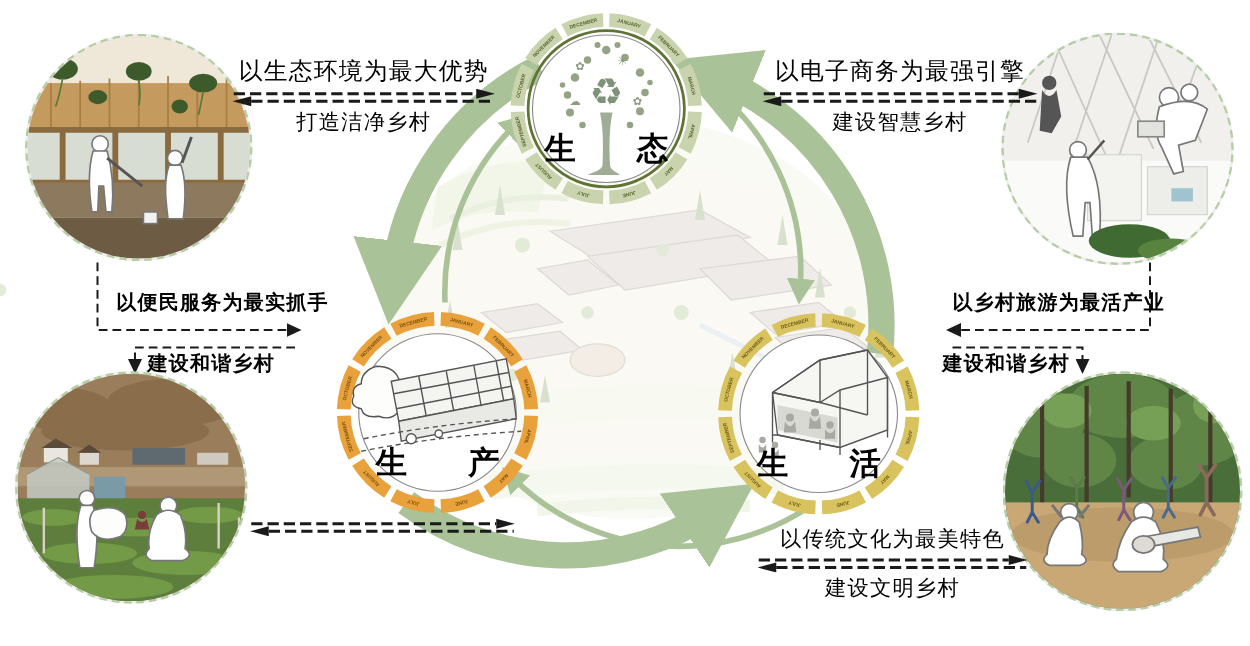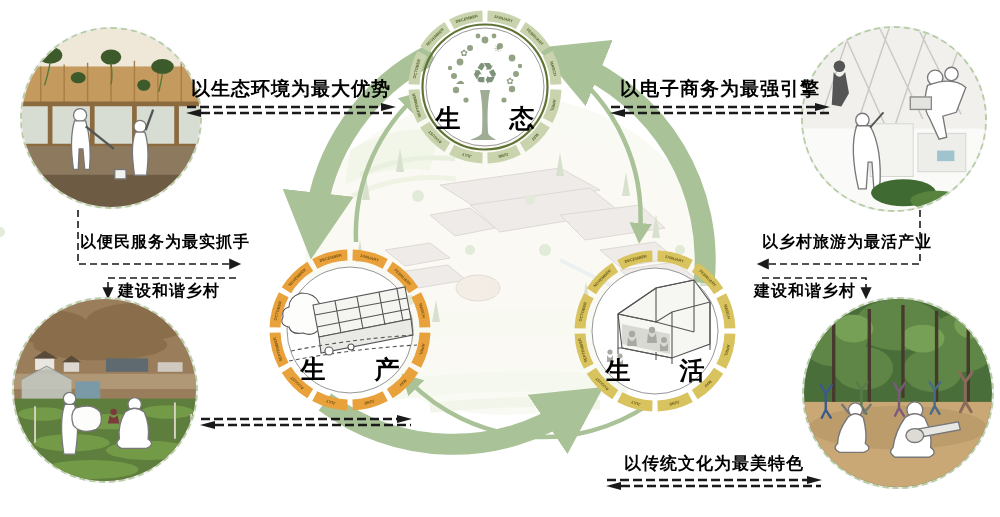--- a/index.html
+++ b/index.html
@@ -12,21 +12,21 @@
   #node-production{left:255px;top:235px;}
   #node-life{left:560px;top:236px;}
   .photo{position:absolute;border-radius:50%;overflow:hidden;z-index:2;
          border:2px dashed #b7cda5;background:#eee;}
   #photo-tl{left:20px;top:27px;width:178px;height:178px;}
   #photo-tr{left:801px;top:26px;width:182px;height:182px;}
   #photo-bl{left:12px;top:297px;width:182px;height:182px;}
   #photo-br{left:802px;top:297px;width:188px;height:188px;}
   .photo svg{width:100%;height:100%;display:block;}
   .callout{position:absolute;z-index:3;text-align:center;color:#000;}
-  .c-line{font-weight:700;letter-spacing:1px;white-space:nowrap;display:block;margin-top:32px;}
+  .c-line{font-weight:400;letter-spacing:1px;white-space:nowrap;display:block;}
   .sz19{font-size:19px;} .sz17{font-size:17px;} .sz16{font-size:16px;}
   .dbl-arrow{display:block;margin:1px auto;}
   .abs-line{position:absolute;z-index:3;font-weight:800;letter-spacing:1px;white-space:nowrap;}
   .zh{font-weight:700;}
 </style>
 </head>
 <body>
 
 <svg class="layer z0" viewBox="0 0 1000 517">
   <g opacity="0.33">
@@ -426,35 +426,37 @@
 <div class="callout" id="co-tl" style="left:178px;top:44px;width:226px;">
   <span class="c-line sz19">以生态环境为最大优势</span>
   <svg class="dbl-arrow" width="212" height="14">
     <g stroke="#1a1a1a" stroke-width="2.4" stroke-dasharray="9 4">
       <line x1="2" y1="4" x2="196" y2="4"></line>
         <line x1="16" y1="10" x2="210" y2="10"></line>
     </g>
     <polygon points="196,0 211,4 196,8" fill="#1a1a1a"></polygon>
       <polygon points="16,6 1,10 16,14" fill="#1a1a1a"></polygon>
   </svg>
+  <span class="c-line sz17">打造洁净乡村</span>
 </div>
 
 <div class="callout" id="co-tr" style="left:600px;top:44px;width:240px;">
   <span class="c-line sz19">以电子商务为最强引擎</span>
   <svg class="dbl-arrow" width="222" height="14">
     <g stroke="#1a1a1a" stroke-width="2.4" stroke-dasharray="9 4">
       <line x1="2" y1="4" x2="206" y2="4"></line>
         <line x1="16" y1="10" x2="220" y2="10"></line>
     </g>
     <polygon points="206,0 221,4 206,8" fill="#1a1a1a"></polygon>
       <polygon points="16,6 1,10 16,14" fill="#1a1a1a"></polygon>
   </svg>
-</div>
-
-<span class="abs-line sz16" style="left:80px;top:232px;font-family:Liberation Serif, serif;">以便民服务为最实抓手</span>
+  <span class="c-line sz17">建设智慧乡村</span>
+</div>
+
+<span class="abs-line sz16" style="left:93px;top:232px;font-family:Liberation Serif, serif;">以便民服务为最实抓手</span>
 <span class="abs-line sz16" style="left:118px;top:281px;">建设和谐乡村</span>
 
 <span class="abs-line sz16" style="left:762px;top:232px;font-family:Liberation Serif, serif;">以乡村旅游为最活产业</span>
 <span class="abs-line sz16" style="left:754px;top:281px;">建设和谐乡村</span>
 
 <div class="callout" id="co-bl" style="left:192px;top:414px;width:228px;">
   <svg class="dbl-arrow" width="214" height="14">
     <g stroke="#1a1a1a" stroke-width="2.4" stroke-dasharray="9 4">
       <line x1="2" y1="4" x2="198" y2="4"></line>
         <line x1="16" y1="10" x2="212" y2="10"></line>

